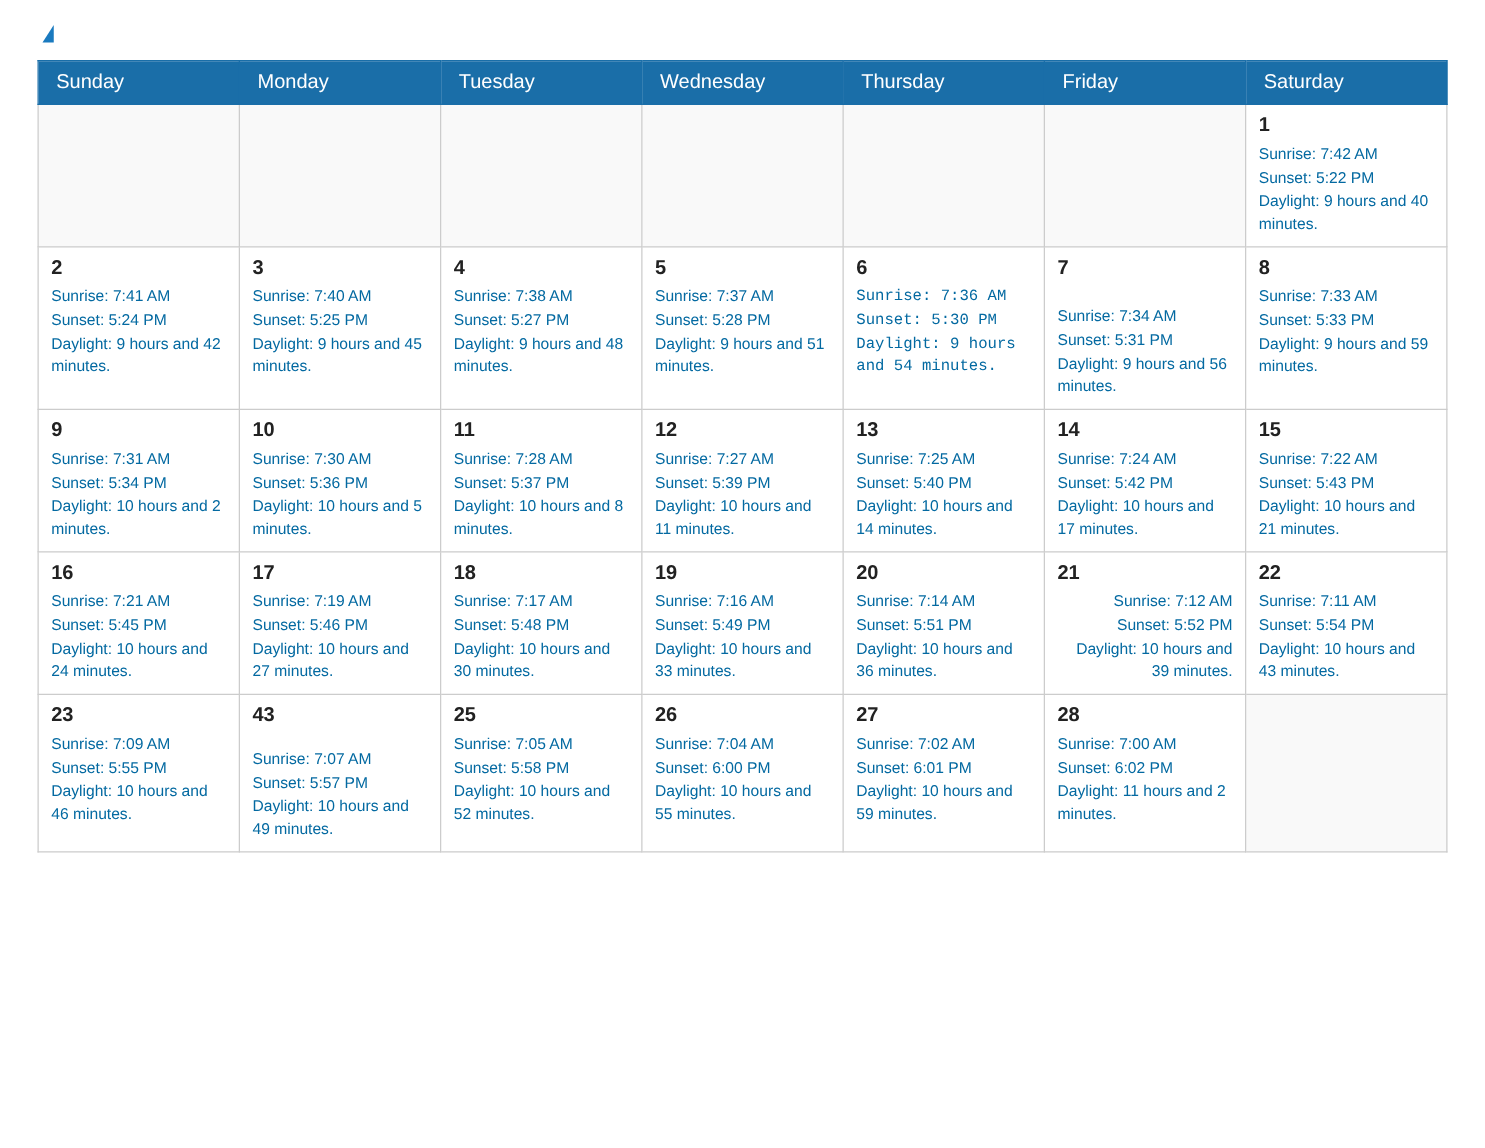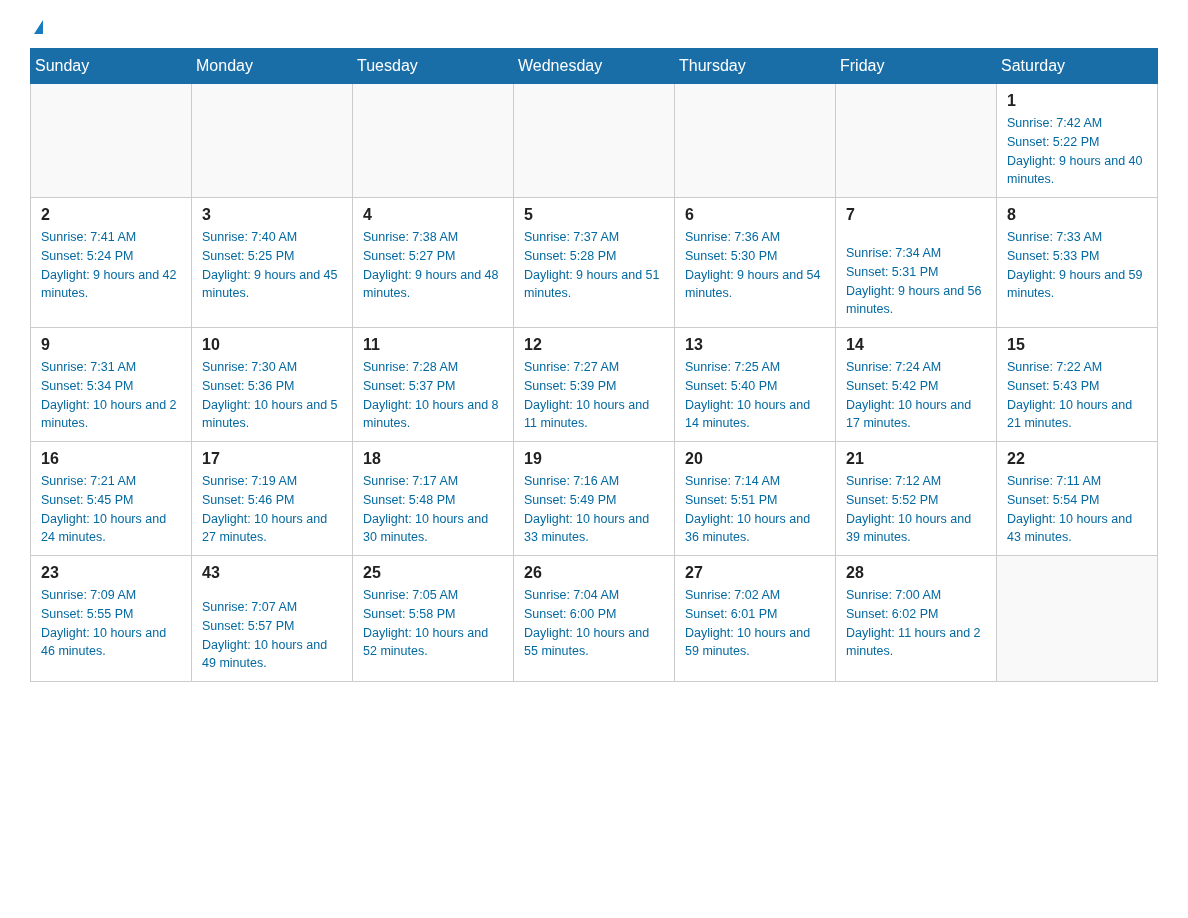--- a/index.html
+++ b/index.html
@@ -38,21 +38,21 @@
     .calendar {
       width: 100%;
       border-collapse: collapse;
       margin-top: 10px;
     }
     .calendar th {
       background-color: #1a6ea8;
       color: #fff;
       font-size: 16px;
       font-weight: normal;
-      padding: 8px 4px;
+      padding: 8px 14px;
       text-align: left;
       border: 1px solid #1a6ea8;
     }
     .calendar td {
       vertical-align: top;
       padding: 8px 10px;
       border: 1px solid #ccc;
       width: 14.28%;
       min-height: 100px;
       font-size: 13px;
@@ -145,21 +145,21 @@
 Daylight: 9 hours and 48 minutes.</div>
         </td>
         <td>
           <span class="day-number">5</span>
           <div class="day-info" style="white-space: pre-line;">Sunrise: 7:37 AM
 Sunset: 5:28 PM
 Daylight: 9 hours and 51 minutes.</div>
         </td>
         <td>
           <span class="day-number">6</span>
-          <div class="day-info" style="white-space: pre-line;">Sunrise: 7:36 AM
+          <div class="day-info" style="white-space: pre-line; font-family: Liberation Mono, monospace;">Sunrise: 7:36 AM
 Sunset: 5:30 PM
 Daylight: 9 hours and 54 minutes.</div>
         </td>
         <td>
           <span class="day-number">7</span>
           <div class="day-info" style="white-space: pre-line; margin-top: 20px;">Sunrise: 7:34 AM
 Sunset: 5:31 PM
 Daylight: 9 hours and 56 minutes.</div>
         </td>
         <td>
@@ -239,21 +239,21 @@
 Daylight: 10 hours and 33 minutes.</div>
         </td>
         <td>
           <span class="day-number">20</span>
           <div class="day-info" style="white-space: pre-line;">Sunrise: 7:14 AM
 Sunset: 5:51 PM
 Daylight: 10 hours and 36 minutes.</div>
         </td>
         <td>
           <span class="day-number">21</span>
-          <div class="day-info" style="white-space: pre-line;">Sunrise: 7:12 AM
+          <div class="day-info" style="white-space: pre-line; text-align: right;">Sunrise: 7:12 AM
 Sunset: 5:52 PM
 Daylight: 10 hours and 39 minutes.</div>
         </td>
         <td>
           <span class="day-number">22</span>
           <div class="day-info" style="white-space: pre-line;">Sunrise: 7:11 AM
 Sunset: 5:54 PM
 Daylight: 10 hours and 43 minutes.</div>
         </td>
       </tr>

